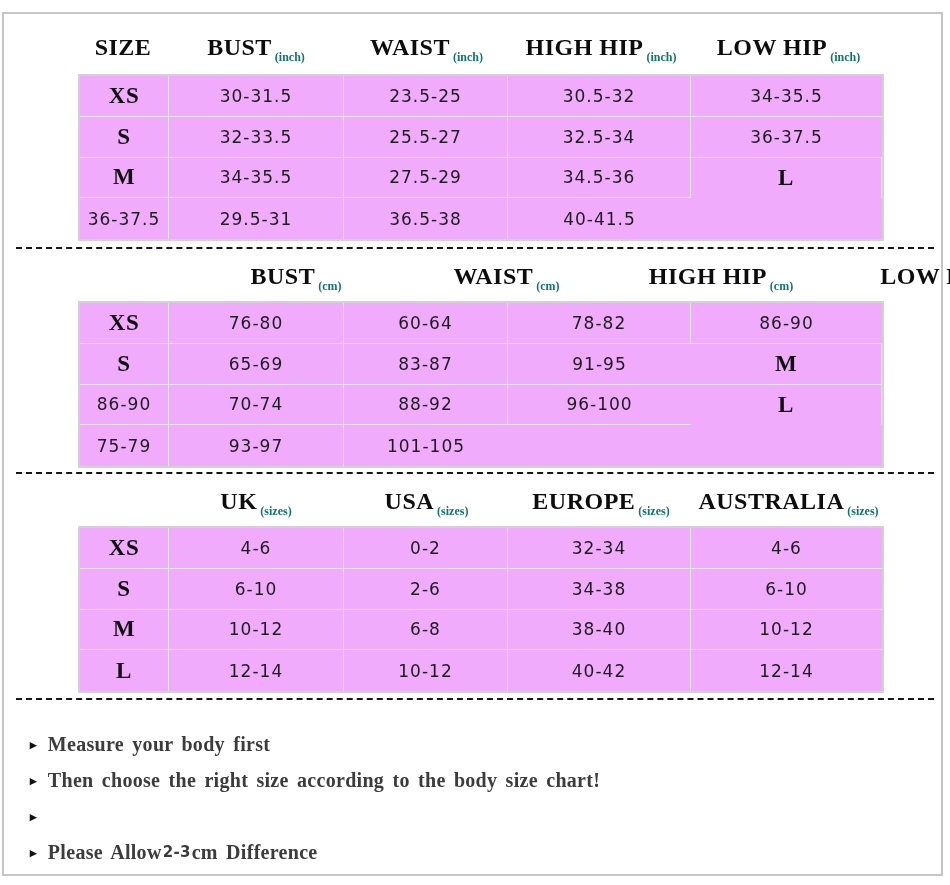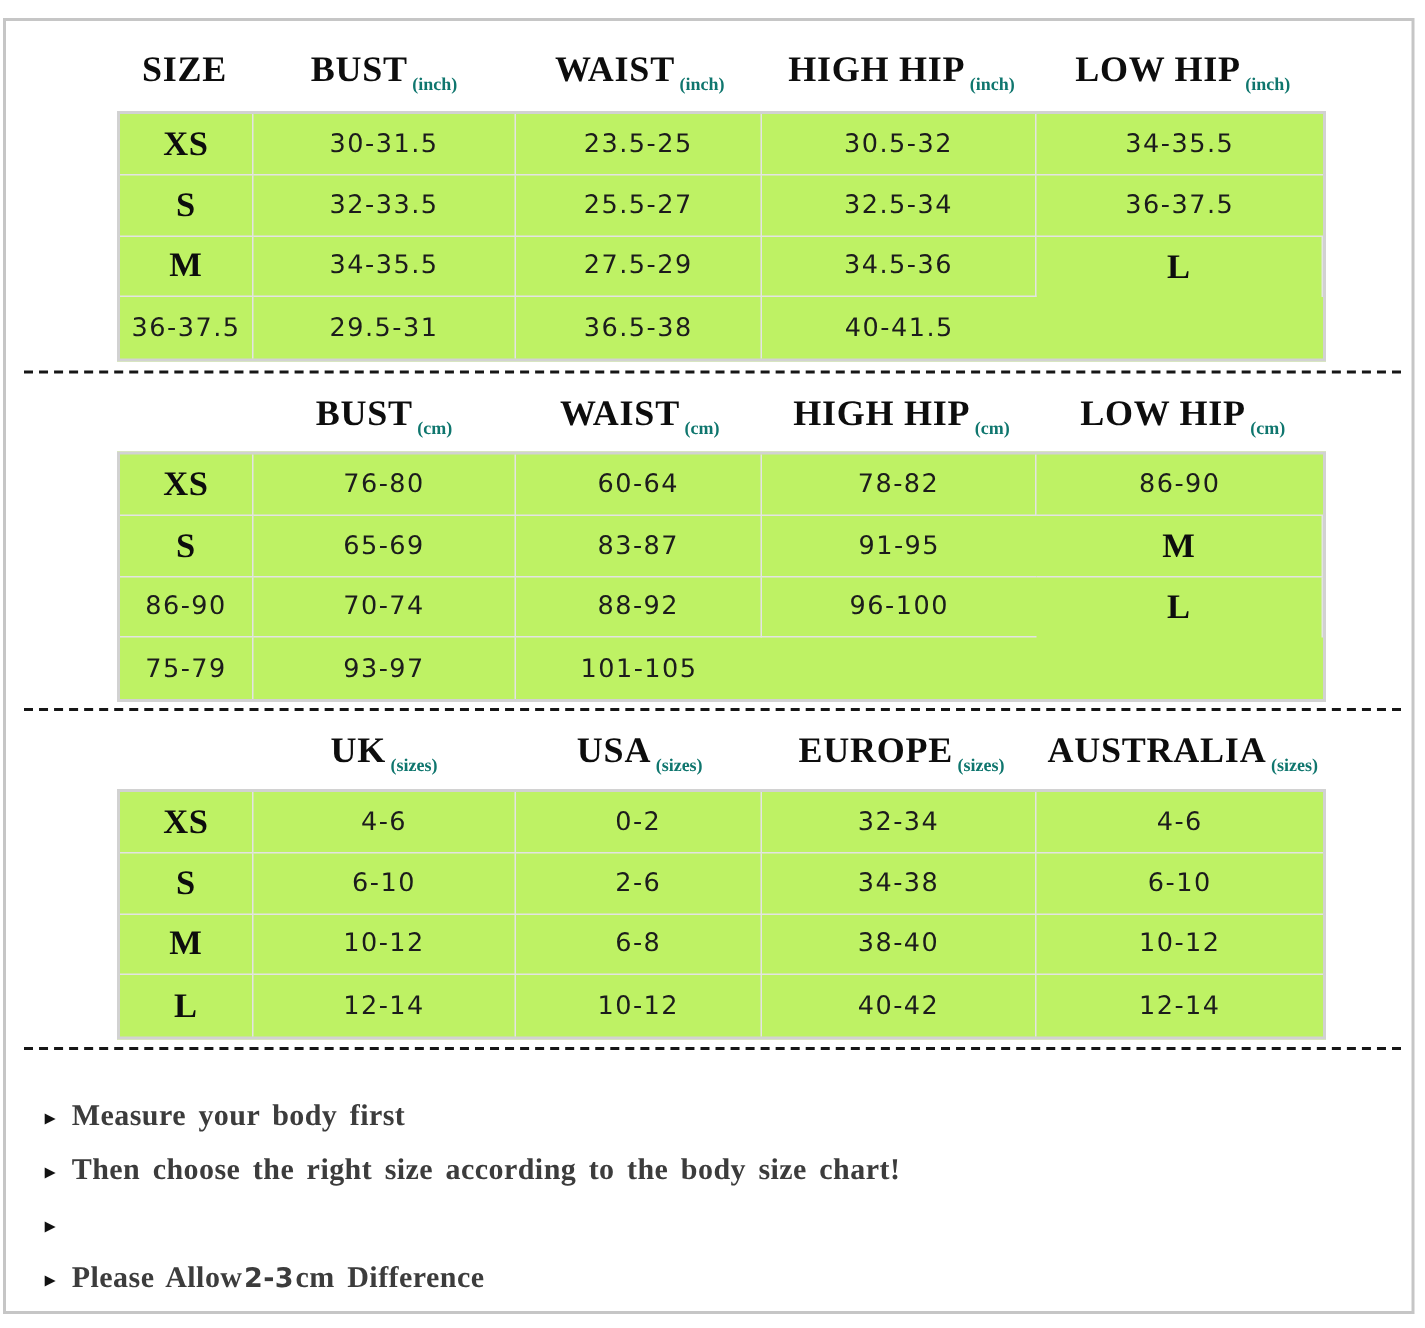--- a/index.html
+++ b/index.html
@@ -44,21 +44,21 @@
   }
   
   .size-table{
     position:absolute;
     left:78px; width:806px; height:167px;
     border:2px solid #d2d2d2;
     box-sizing:border-box;
     display:grid;
     grid-template-columns:89px 175px 164px 183px 191px;
     grid-auto-rows:1fr;
-    background:#bef264;
+    background:#f0abfc;
   }
   .cell{
     display:flex;
     align-items:center;
     justify-content:center;
     border-right:1px solid #e3e3e3;
     border-bottom:1px solid #e3e3e3;
     box-sizing:border-box;
     font-family:"DejaVu Sans", sans-serif;
     font-size:17px;
@@ -99,21 +99,21 @@
   .note-bullet{
     font-size:13px;
     color:#111111;
     margin-right:11px;
     position:relative;
     top:1px;
   }
   .note-line .hl{
     font-family:"DejaVu Sans", sans-serif;
     font-weight:bold;
-    font-size:18px;
+    font-size:15px;
     margin:0 1px;
   }
 </style>
 </head>
 <body>
 
 <div class="frame"></div>
 
 <div class="hdr-row" style="top:26px;">
   <div class="hdr-cell"><span>SIZE</span></div>
@@ -143,21 +143,21 @@
 
   <div class="cell size-cell last-row">L</div>
   <div class="cell last-row">36-37.5</div>
   <div class="cell last-row">29.5-31</div>
   <div class="cell last-row">36.5-38</div>
   <div class="cell last-col last-row">40-41.5</div>
 </div>
 
 <div class="dash" style="top:247px;"></div>
 
-<div class="hdr-row" style="top:255px;">
+<div class="hdr-row" style="top:255px;gap:40px;">
   <div class="hdr-cell"><span></span></div>
   <div class="hdr-cell"><span>BUST</span><span class="unit">(cm)</span></div>
   <div class="hdr-cell"><span>WAIST</span><span class="unit">(cm)</span></div>
   <div class="hdr-cell"><span>HIGH HIP</span><span class="unit">(cm)</span></div>
   <div class="hdr-cell"><span>LOW HIP</span><span class="unit">(cm)</span></div>
 </div>
 
 <div class="size-table" style="top:301px;">
   <div class="cell size-cell">XS</div>
   <div class="cell">76-80</div>

